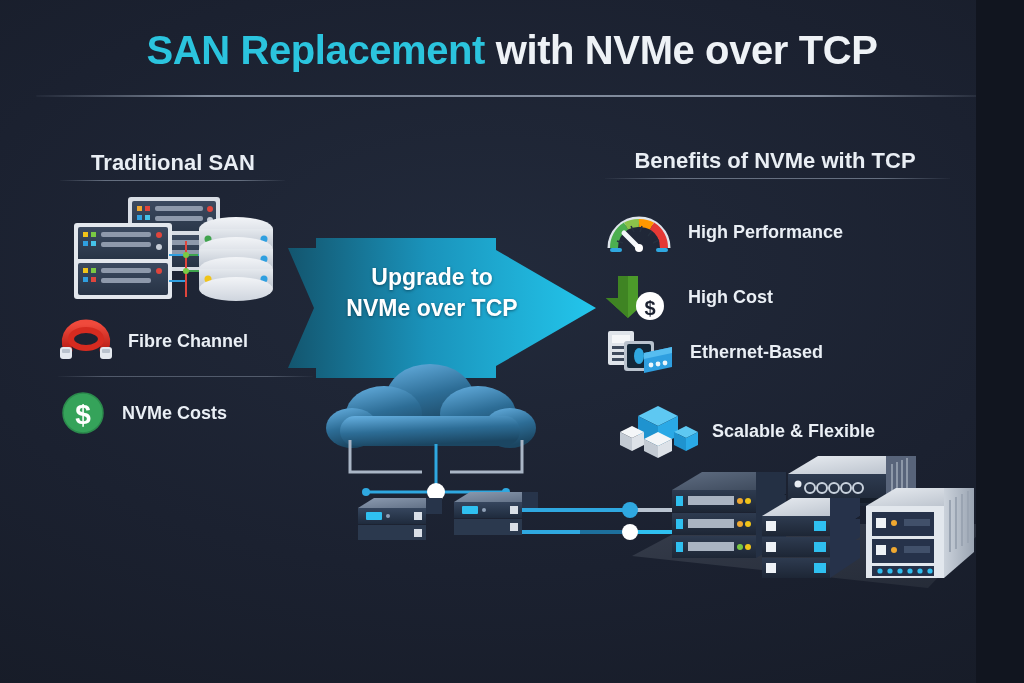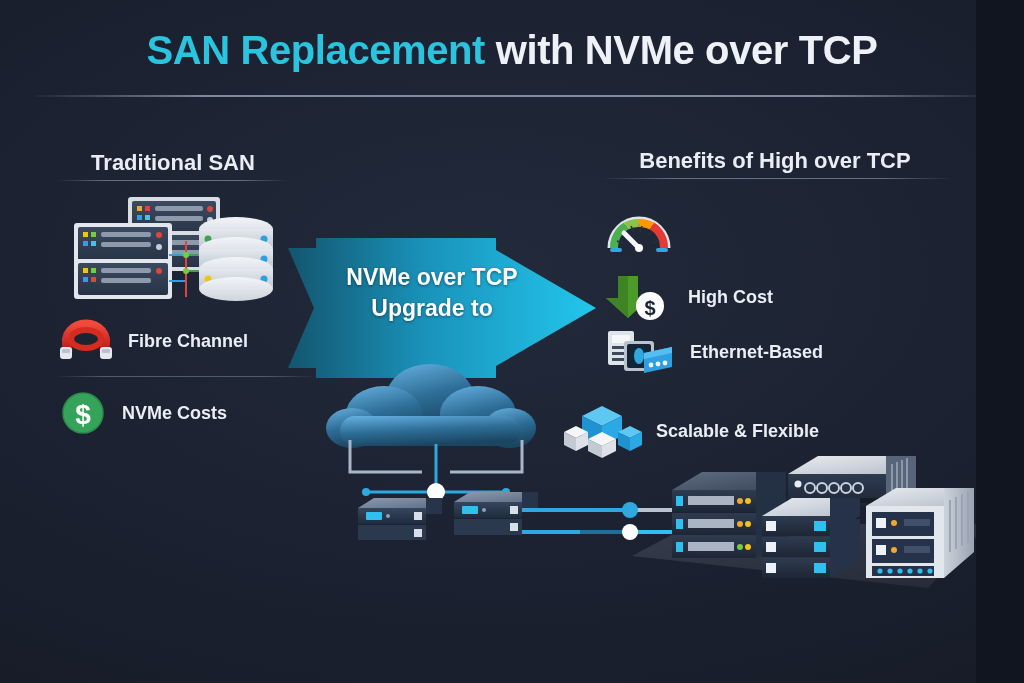--- a/index.html
+++ b/index.html
@@ -66,21 +66,21 @@
 
   
   #feat-fc    { left:58px; top:318px; }
   #feat-fc-rule { left:58px; top:376px; width:255px; }
   #feat-cost  { left:58px; top:390px; }
 
   
   #feat-perf  { left:604px; top:208px; }
   #feat-lower { left:604px; top:272px; }
   #feat-eth   { left:604px; top:327px; }
-  #feat-scale { left:564px; top:404px; }
+  #feat-scale { left:620px; top:404px; }
 
   
   #arrow-banner {
     position:absolute; left:288px; top:238px; width:312px; height:140px;
   }
   #arrow-text {
     position:absolute; left:288px; top:262px; width:288px;
     text-align:center; color:#ffffff;
     font-size:23px; font-weight:bold; line-height:31px;
     text-shadow:0 1px 3px rgba(0,30,45,0.55);
@@ -235,22 +235,22 @@
     <defs>
       <linearGradient id="arrowGrad" x1="0" y1="0" x2="1" y2="0">
         <stop offset="0" stop-color="#13556e"></stop>
         <stop offset="0.45" stop-color="#1a93bb"></stop>
         <stop offset="1" stop-color="#23c6ec"></stop>
       </linearGradient>
     </defs>
     <path d="M0 10 L28 10 L28 0 L208 0 L208 12 L308 70 L208 128 L208 140 L28 140 L28 130 L0 130 L26 70 Z" fill="url(#arrowGrad)"></path>
   </svg>
   <div id="arrow-text">
+    <div>Upgrade to</div>
     <div>NVMe over TCP</div>
-    <div>Upgrade to</div>
   </div>
 
   <svg id="cloud" viewBox="0 0 220 108">
     <defs>
       <linearGradient id="cloudGrad" x1="0" y1="0" x2="0.3" y2="1">
         <stop offset="0" stop-color="#67b1e2"></stop>
         <stop offset="0.55" stop-color="#2d6d96"></stop>
         <stop offset="1" stop-color="#1b4662"></stop>
       </linearGradient>
     </defs>
@@ -430,21 +430,21 @@
       </g>
       <g stroke="#9aa4b2" stroke-width="2">
         <path d="M322 60 V112"></path>
           <path d="M328 57 V109"></path>
           <path d="M334 54 V106"></path>
           <path d="M340 51 V103"></path>
       </g>
     </g>
   </svg>
 
-  <div id="right-head" class="col-head">Benefits of High over TCP</div>
+  <div id="right-head" class="col-head">Benefits of NVMe with TCP</div>
   <div id="right-rule" class="col-rule"></div>
 
   <div class="feat" id="feat-perf">
     <svg class="f-icon" width="70" height="48" viewBox="0 0 70 48">
       <path d="M6 40 A29 29 0 0 1 64 40" fill="none" stroke="#dfe5ec" stroke-width="5"></path>
       <path d="M10 40 A25 25 0 0 1 22 18" fill="none" stroke="#4caf50" stroke-width="8"></path>
       <path d="M22 18 A25 25 0 0 1 35 15" fill="none" stroke="#8bc34a" stroke-width="8"></path>
       <path d="M35 15 A25 25 0 0 1 48 18" fill="none" stroke="#ff9800" stroke-width="8"></path>
       <path d="M48 18 A25 25 0 0 1 60 40" fill="none" stroke="#e53935" stroke-width="8"></path>
       <g stroke="#26303f" stroke-width="1.5">
@@ -453,20 +453,21 @@
           <path d="M27 18 L30 24"></path>
         <path d="M38 18 L36 24"></path>
           <path d="M48 23 L44 28"></path>
           <path d="M55 32 L49 35"></path>
       </g>
       <path d="M35 40 L20 25" stroke="#f3f6f9" stroke-width="5" stroke-linecap="round"></path>
       <circle cx="35" cy="40" r="4" fill="#ffffff"></circle>
       <rect x="6" y="40" width="12" height="4" rx="2" fill="#2fa8e0"></rect>
       <rect x="52" y="40" width="12" height="4" rx="2" fill="#2fa8e0"></rect>
     </svg>
+    <span class="f-label">High Performance</span>
   </div>
 
   <div class="feat" id="feat-lower">
     <svg class="f-icon" width="70" height="50" viewBox="0 0 70 50">
       <path d="M14 4 H34 V26 H46 L24 46 L2 26 H14 Z" fill="#4c9a2a"></path>
       <path d="M24 46 L2 26 H14 V4 H24 Z" fill="#3f8423"></path>
       <circle cx="46" cy="34" r="14" fill="#ffffff"></circle>
       <text x="46" y="43" text-anchor="middle" font-family="'Liberation Sans',sans-serif" font-size="20" font-weight="bold" fill="#1b2130">$</text>
     </svg>
     <span class="f-label">High Cost</span>

